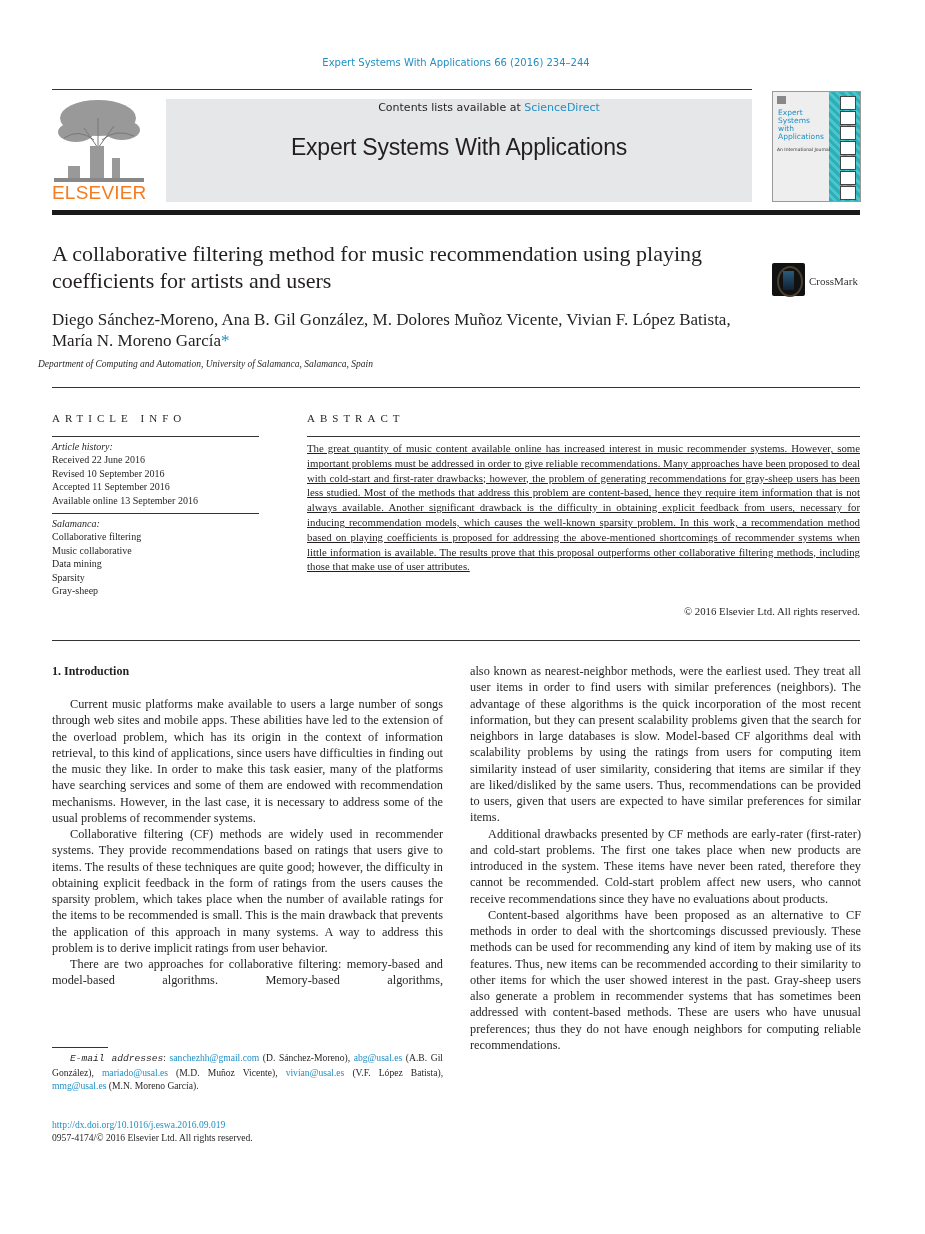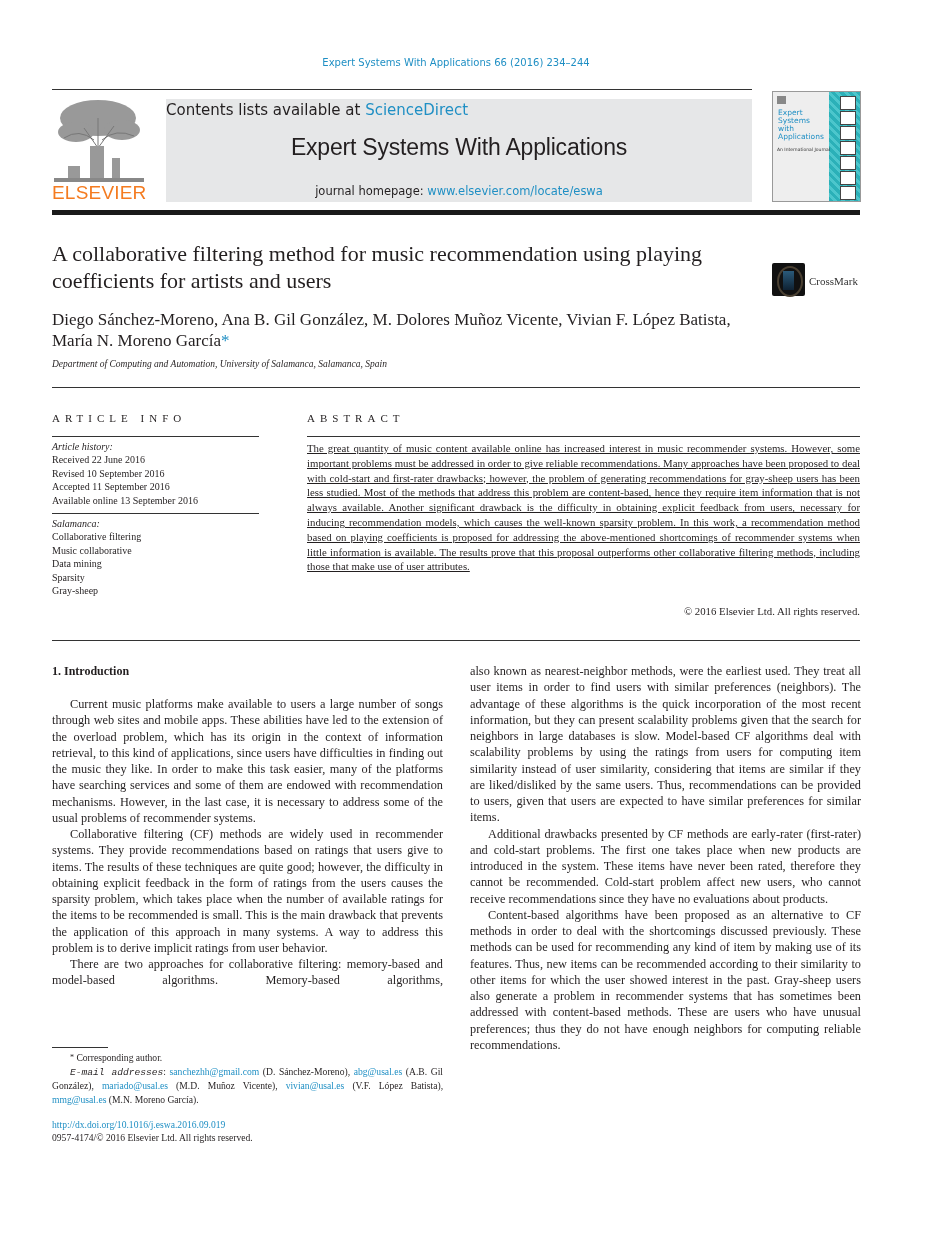--- a/index.html
+++ b/index.html
@@ -8,21 +8,21 @@
   a, .link { color:#1f8fc4; text-decoration:none; }
 
   #journal-ref { left:0; width:912px; top:57px; text-align:center; font-size:10px; color:#1f8fc4; font-family:"DejaVu Sans", sans-serif; }
   #top-rule { left:52px; width:700px; top:89px; height:1px; background:#333; }
 
   #elsevier-logo { left:52px; top:98px; width:94px; height:104px; }
   #elsevier-tree { position:absolute; left:2px; top:0; width:90px; height:84px; }
   #elsevier-word { position:absolute; left:0; top:84px; width:94px; text-align:right; font-family:Liberation Sans, sans-serif; font-size:19px; color:#f47b20; letter-spacing:0.2px; }
 
   #banner { left:166px; top:99px; width:586px; height:103px; background:#e6e7e8; }
-  #contents-line { position:absolute; left:0; width:100%; top:2px; text-align:left; font-size:15px; font-family:"DejaVu Sans", sans-serif; }
+  #contents-line { position:absolute; left:0; width:100%; top:2px; text-align:center; font-size:11px; font-family:"DejaVu Sans", sans-serif;padding-left:30px; }
   #journal-title { position:absolute; left:0; width:100%; top:35px; text-align:center; font-size:23px; font-family:"Liberation Sans", sans-serif; font-stretch:condensed; letter-spacing:-0.2px; }
   #homepage-line { position:absolute; left:0; width:100%; top:85px; text-align:center; font-size:11.5px; font-family:"DejaVu Sans", sans-serif; }
 
   #cover { left:772px; top:91px; width:87px; height:109px; border:1px solid #999; background:#eeeeee; overflow:hidden; }
   #cover .strip { position:absolute; right:0; top:0; width:31px; height:100%; background:repeating-linear-gradient(45deg,#2bb0b8 0 3px,#4cc6cc 3px 6px); }
   #cover .ct { position:absolute; left:5px; top:17px; font-size:7.5px; line-height:8px; color:#1f8fc4; font-family:"DejaVu Sans", sans-serif; }
   #cover .sub { position:absolute; left:4px; top:55px; font-size:4.5px; line-height:5px; color:#333; font-family:"DejaVu Sans", sans-serif; }
   #cover .ico { position:absolute; right:4px; width:14px; height:12px; background:#fff; border:1px solid #444; }
   #cover .logo-sm { position:absolute; left:4px; top:4px; width:9px; height:8px; background:#888; }
 
@@ -30,21 +30,21 @@
 
   #article-title { left:52px; top:240px; width:700px; font-family:"Liberation Serif", serif; font-size:22px; line-height:27px; color:#231f20; }
   #crossmark { left:772px; top:263px; width:95px; height:36px; }
   #crossmark-icon { position:absolute; left:0; top:0; width:33px; height:33px; background:#111; border-radius:2px; }
   #crossmark-icon .ring { position:absolute; left:5px; top:3px; width:22px; height:27px; border-radius:50%; border:2px solid #4a4032; }
   #crossmark-icon .bar { position:absolute; left:11px; top:8px; width:11px; height:19px; background:linear-gradient(#2a5a7a,#0f2233); }
   #crossmark-label { position:absolute; left:37px; top:12px; font-family:"Liberation Serif", serif; font-size:11px; color:#333; }
 
   #authors { left:52px; top:309px; width:700px; font-family:"Liberation Serif", serif; font-size:17px; line-height:21px; }
   #authors .star { color:#1f8fc4; }
-  #affiliation { left:52px; top:359px; font-family:"Liberation Serif", serif; font-style:italic; font-size:9.5px; }
+  #affiliation { left:38px; top:359px; font-family:"Liberation Serif", serif; font-style:italic; font-size:9.5px; }
 
   #mid-rule { left:52px; width:808px; top:387px; height:1px; background:#333; }
 
   .sec-head { font-family:"Liberation Serif", serif; font-size:11px; letter-spacing:5px; }
   #article-info-head { left:52px; top:412px; }
   #abstract-head { left:307px; top:412px; }
   .thin-rule { height:1px; background:#333; }
   #info-rule1 { left:52px; width:207px; top:436px; }
   #info-rule2 { left:52px; width:207px; top:513px; }
   #abs-rule { left:307px; width:553px; top:436px; }
@@ -95,21 +95,20 @@
       <rect x="58" y="60" width="8" height="22"></rect>
     </g>
     <rect x="0" y="80" width="90" height="4" fill="#888"></rect>
   </svg>
   <div id="elsevier-word">ELSEVIER</div>
 </div>
 
 <div id="banner" class="abs">
   <div id="contents-line"><span>Contents lists available at </span><span class="link">ScienceDirect</span></div>
   <div id="journal-title">Expert Systems With Applications</div>
-  <div id="homepage-line"><span>journal homepage: </span><span class="link">www.elsevier.com/locate/eswa</span></div>
 </div>
 
 <div id="cover" class="abs">
   <div class="logo-sm"></div>
   <div class="strip"></div>
   <div class="ct">
     <div>Expert</div>
     <div>Systems</div>
     <div>with</div>
     <div>Applications</div>
@@ -172,19 +171,18 @@
   <p style="text-align-last:justify">There are two approaches for collaborative filtering: memory-based and model-based algorithms. Memory-based algorithms,</p>
 </div>
 <div id="col-right" class="abs col">
   <p style="text-indent:0">also known as nearest-neighbor methods, were the earliest used. They treat all user items in order to find users with similar preferences (neighbors). The advantage of these algorithms is the quick incorporation of the most recent information, but they can present scalability problems given that the search for neighbors in large databases is slow. Model-based CF algorithms deal with scalability problems by using the ratings from users for computing item similarity instead of user similarity, considering that items are similar if they are liked/disliked by the same users. Thus, recommendations can be provided to users, given that users are expected to have similar preferences for similar items.</p>
   <p>Additional drawbacks presented by CF methods are early-rater (first-rater) and cold-start problems. The first one takes place when new products are introduced in the system. These items have never been rated, therefore they cannot be recommended. Cold-start problem affect new users, who cannot receive recommendations since they have no evaluations about products.</p>
   <p>Content-based algorithms have been proposed as an alternative to CF methods in order to deal with the shortcomings discussed previously. These methods can be used for recommending any kind of item by making use of its features. Thus, new items can be recommended according to their similarity to other items for which the user showed interest in the past. Gray-sheep users also generate a problem in recommender systems that has sometimes been addressed with content-based methods. These are users who have unusual preferences; thus they do not have enough neighbors for computing reliable recommendations.</p>
 </div>
 
 <div id="fn-rule" class="abs"></div>
 <div id="footnotes" class="abs">
-  <p class="ind"><span style="font-size:8px;vertical-align:top">*</span> <span>Corresponding author.</span></p>
   <p class="ind"><span class="it">E-mail addresses</span>: <a class="link">sanchezhh@gmail.com</a> <span>(D. Sánchez-Moreno)</span>, <a class="link">abg@usal.es</a> <span>(A.B. Gil González)</span>, <a class="link">mariado@usal.es</a> <span>(M.D. Muñoz Vicente)</span>, <a class="link">vivian@usal.es</a> <span>(V.F. López Batista)</span>, <a class="link">mmg@usal.es</a> <span>(M.N. Moreno García)</span>.</p>
 </div>
 <div id="doi-block" class="abs">
   <div class="link">http://dx.doi.org/10.1016/j.eswa.2016.09.019</div>
   <div>0957-4174/© 2016 Elsevier Ltd. All rights reserved.</div>
 </div>
 
 </body></html>

